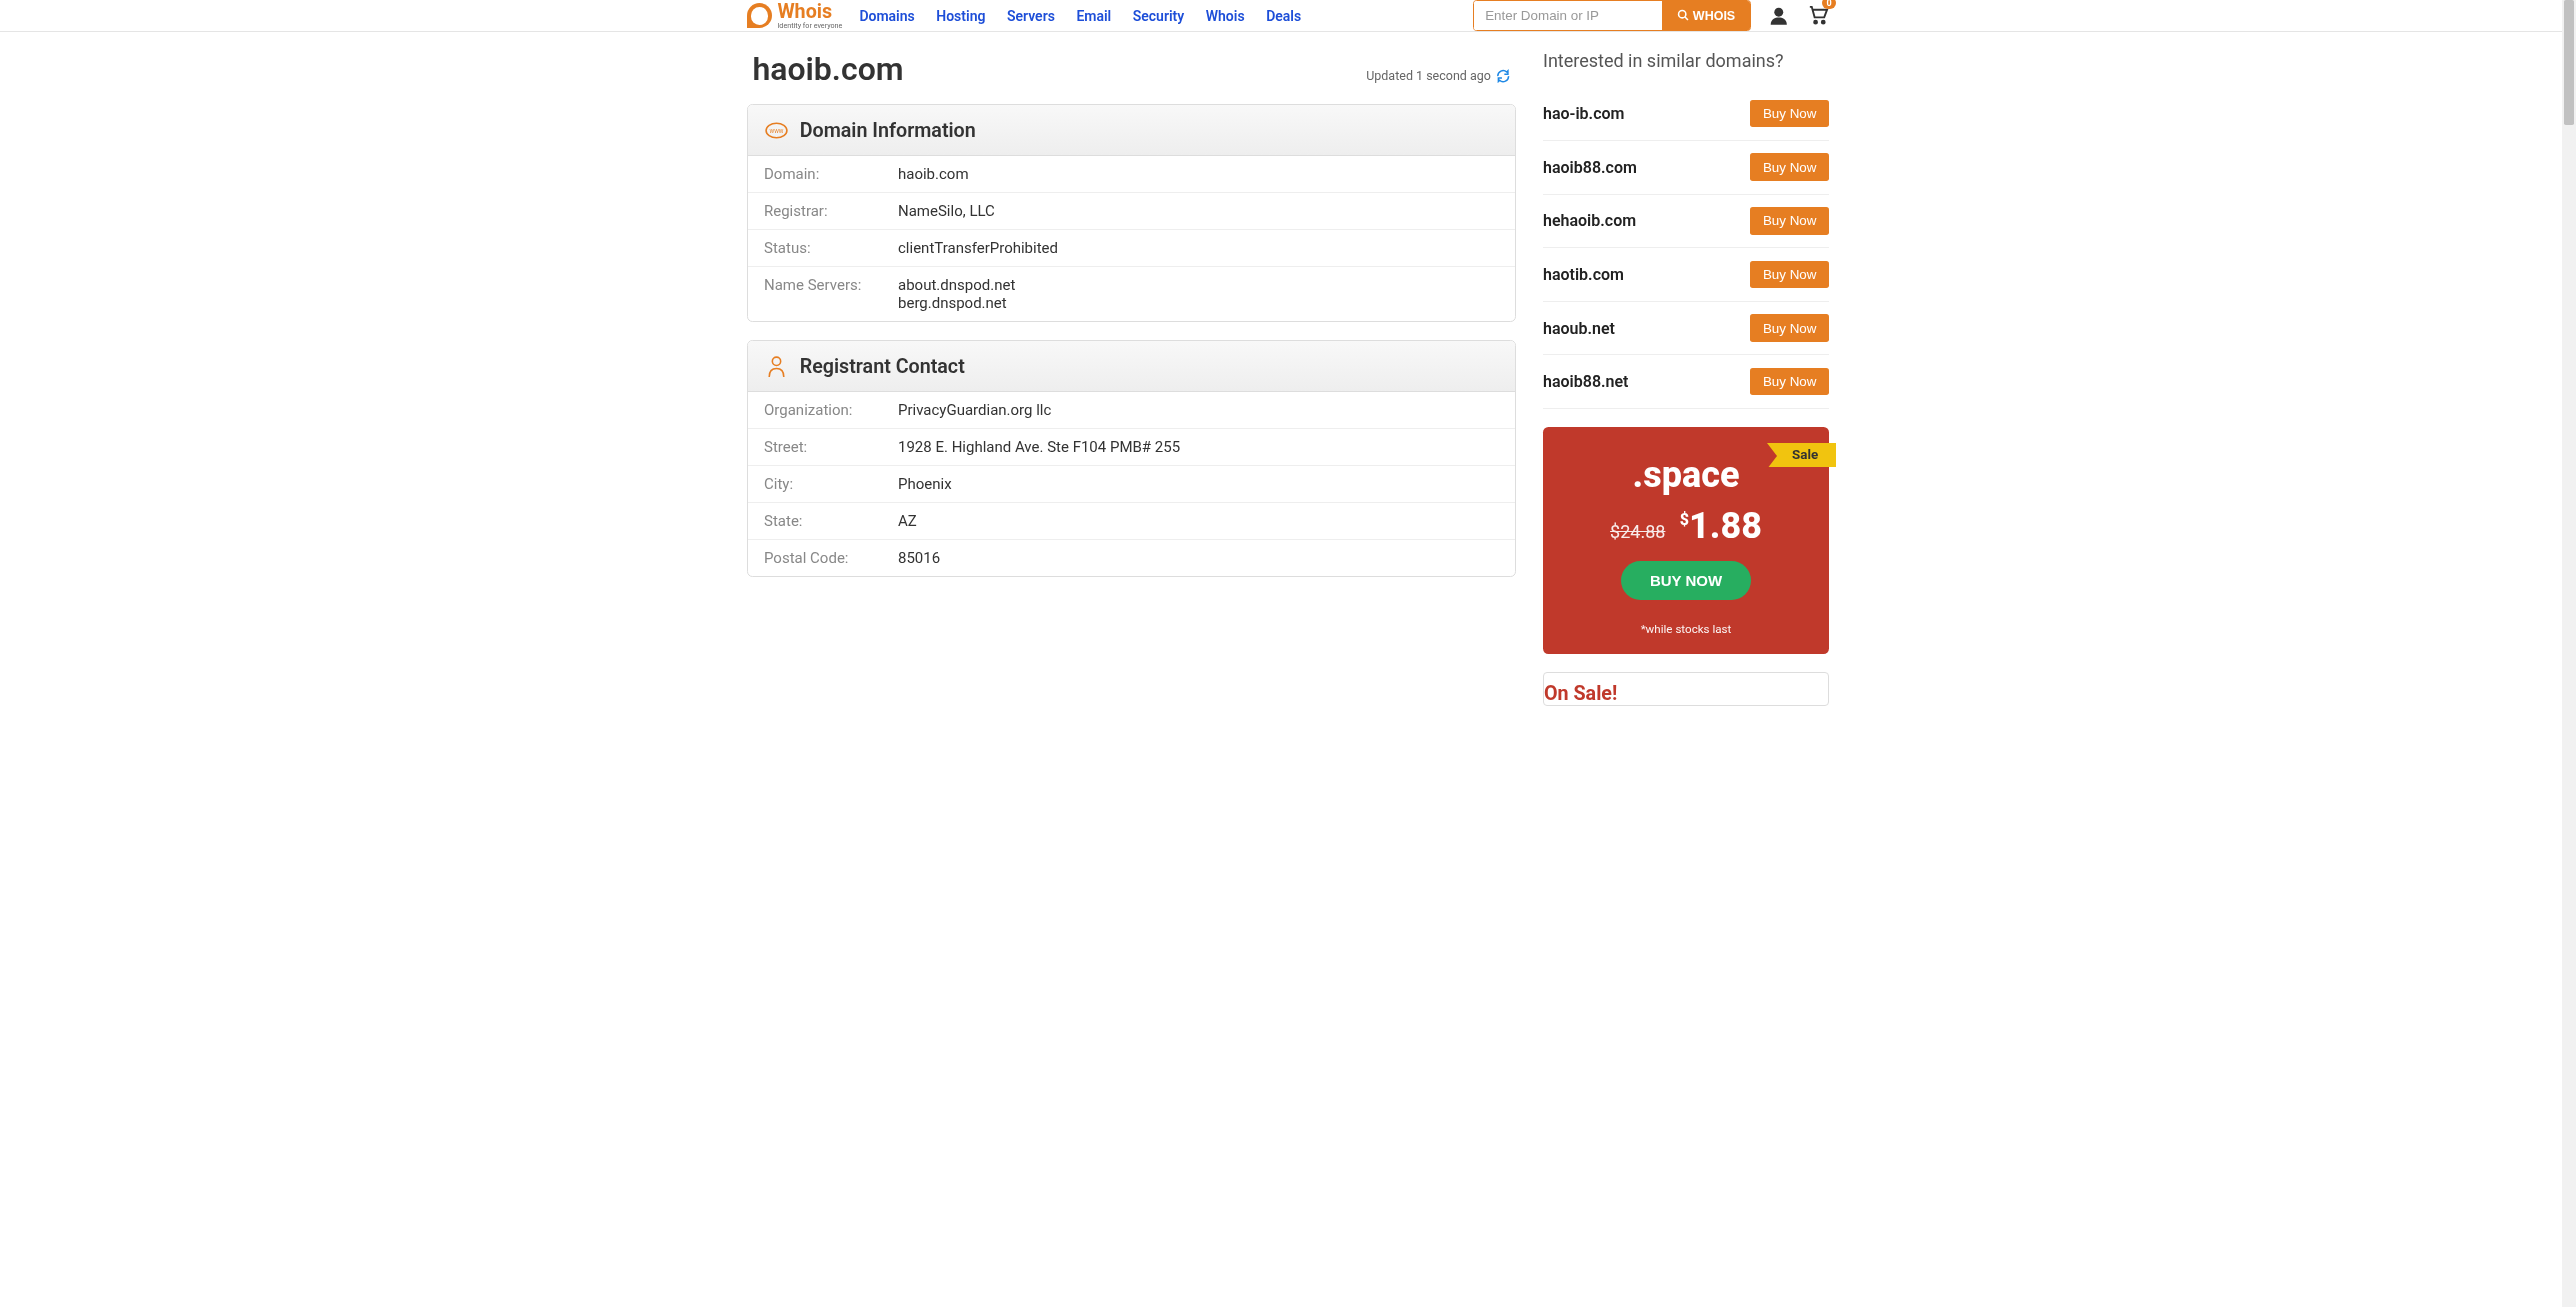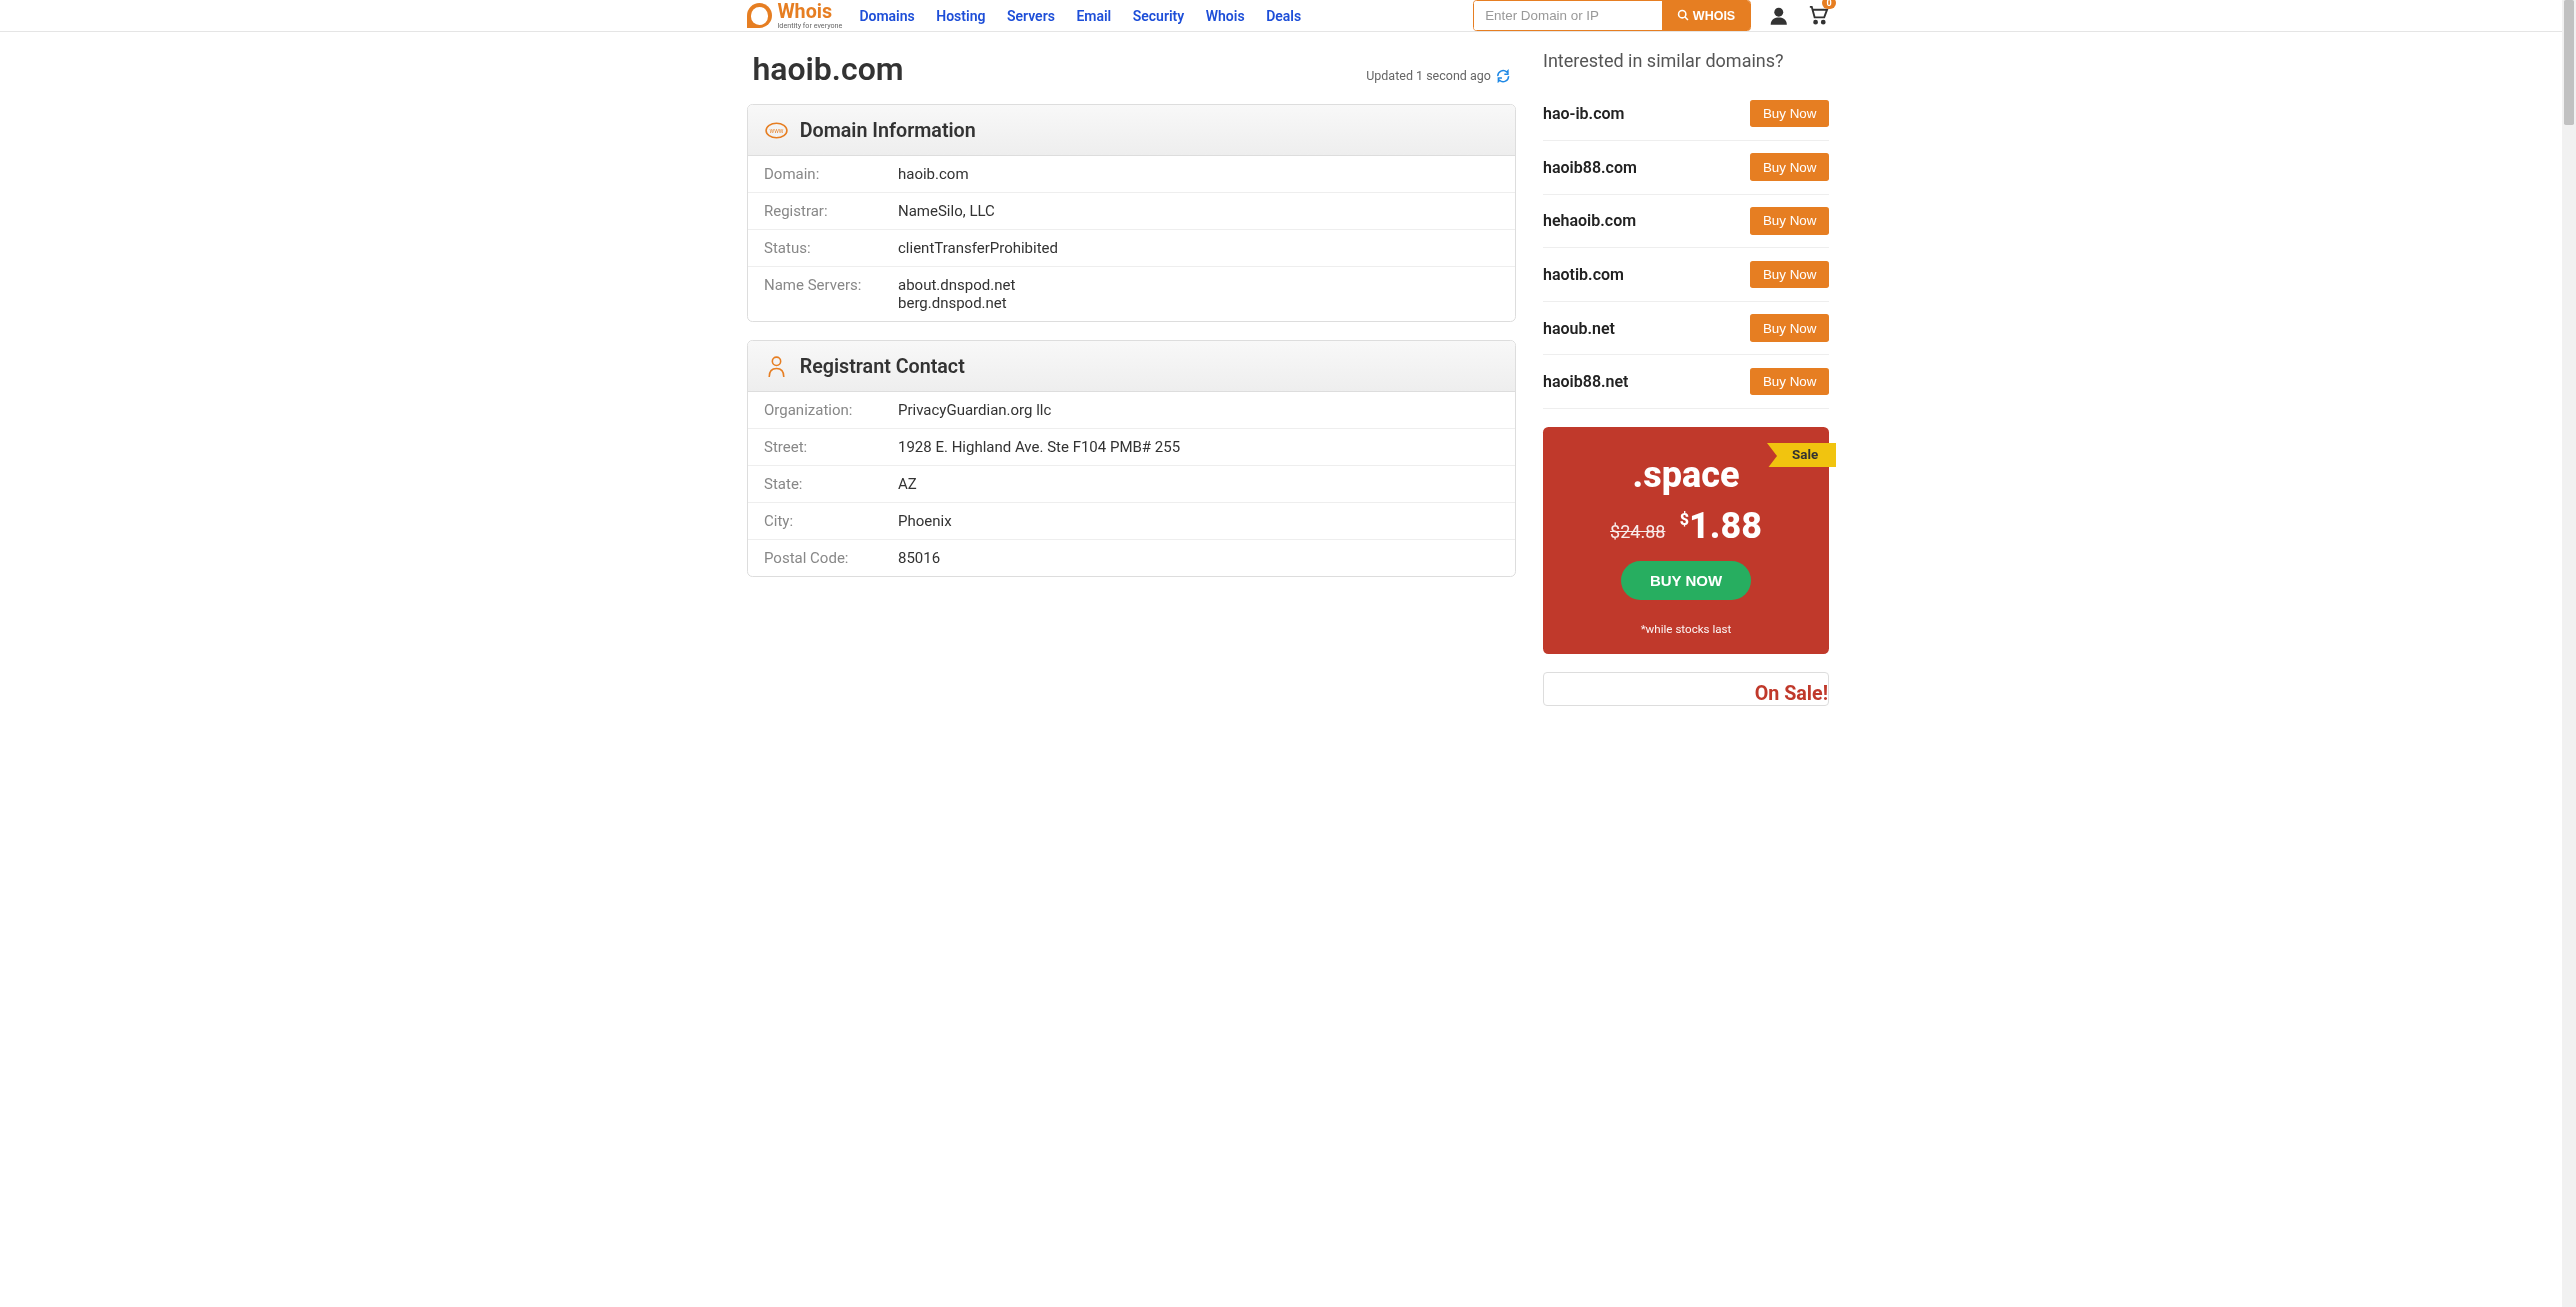--- a/index.html
+++ b/index.html
@@ -45,21 +45,21 @@
 .promo { background: #c0392b; border-radius: 5.4px; padding: 27px 18px 18px; text-align: center; color: #fff; margin-top: 18px; position: relative; }
 .sale-ribbon { position: absolute; top: 16px; right: -7.2px; background: #f1c40f; color: #333; font-weight: 700; font-size: 13.4px; padding: 4.5px 18px 4.5px 25px; }
 .sale-ribbon::before { content:''; position:absolute; left:0; top:0; border-top: 13.4px solid transparent; border-bottom: 13.4px solid transparent; border-left: 10.7px solid #c0392b; }
 .promo-tld { font-size: 36px; font-weight: 800; margin-bottom: 9px; }
 .promo-prices { display:flex; justify-content:center; align-items:baseline; gap:14.3px; margin-bottom: 14.3px; }
 .old-price { font-size: 18px; text-decoration: line-through; opacity: 0.9; }
 .new-price { font-size: 36px; font-weight: 800; }
 .new-price sup { font-size: 16px; }
 .buy-now-big { background: #27ae60; color: #fff; border: none; padding: 10.7px 29px; border-radius: 21.5px; font-size: 15px; font-weight: 700; cursor: pointer; }
 .stock-note { font-size: 11.6px; margin-top: 22px; opacity: 0.95; }
-.onsale-card { border: 0.9px solid #ddd; border-radius: 4px; margin-top: 18px; text-align: right; padding: 9px 0 0; }
+.onsale-card { border: 0.9px solid #ddd; border-radius: 4px; margin-top: 18px; text-align: left; padding: 9px 0 0; }
 .onsale-text { color: #c0392b; font-size: 19.7px; font-weight: 700; }
 .scrollbar { position: fixed; right: 0; top: 0; width: 14.3px; height: 100vh; background: #f1f1f1; }
 .scroll-thumb { position: absolute; top: 0; left: 1.8px; right: 1.8px; height: 125px; background: #c1c1c1; border-radius: 1.8px; }
 </style>
 </head>
 <body>
 
 <div class="header">
   <div class="header-inner">
     <div class="logo">
@@ -157,26 +157,26 @@
       <div id="registrant-rows">
           <div class="info-row">
             <div class="info-label">Organization:</div>
             <div class="info-value" style="white-space: pre-line;">PrivacyGuardian.org llc</div>
           </div>
           <div class="info-row">
             <div class="info-label">Street:</div>
             <div class="info-value" style="white-space: pre-line;">1928 E. Highland Ave. Ste F104 PMB# 255</div>
           </div>
           <div class="info-row">
+            <div class="info-label">City:</div>
+            <div class="info-value" style="white-space: pre-line;">Phoenix</div>
+          </div>
+          <div class="info-row">
             <div class="info-label">State:</div>
             <div class="info-value" style="white-space: pre-line;">AZ</div>
-          </div>
-          <div class="info-row">
-            <div class="info-label">City:</div>
-            <div class="info-value" style="white-space: pre-line;">Phoenix</div>
           </div>
           <div class="info-row">
             <div class="info-label">Postal Code:</div>
             <div class="info-value" style="white-space: pre-line;">85016</div>
           </div>
         </div>
     </div>
   </div>
 
   <div class="sidebar">

